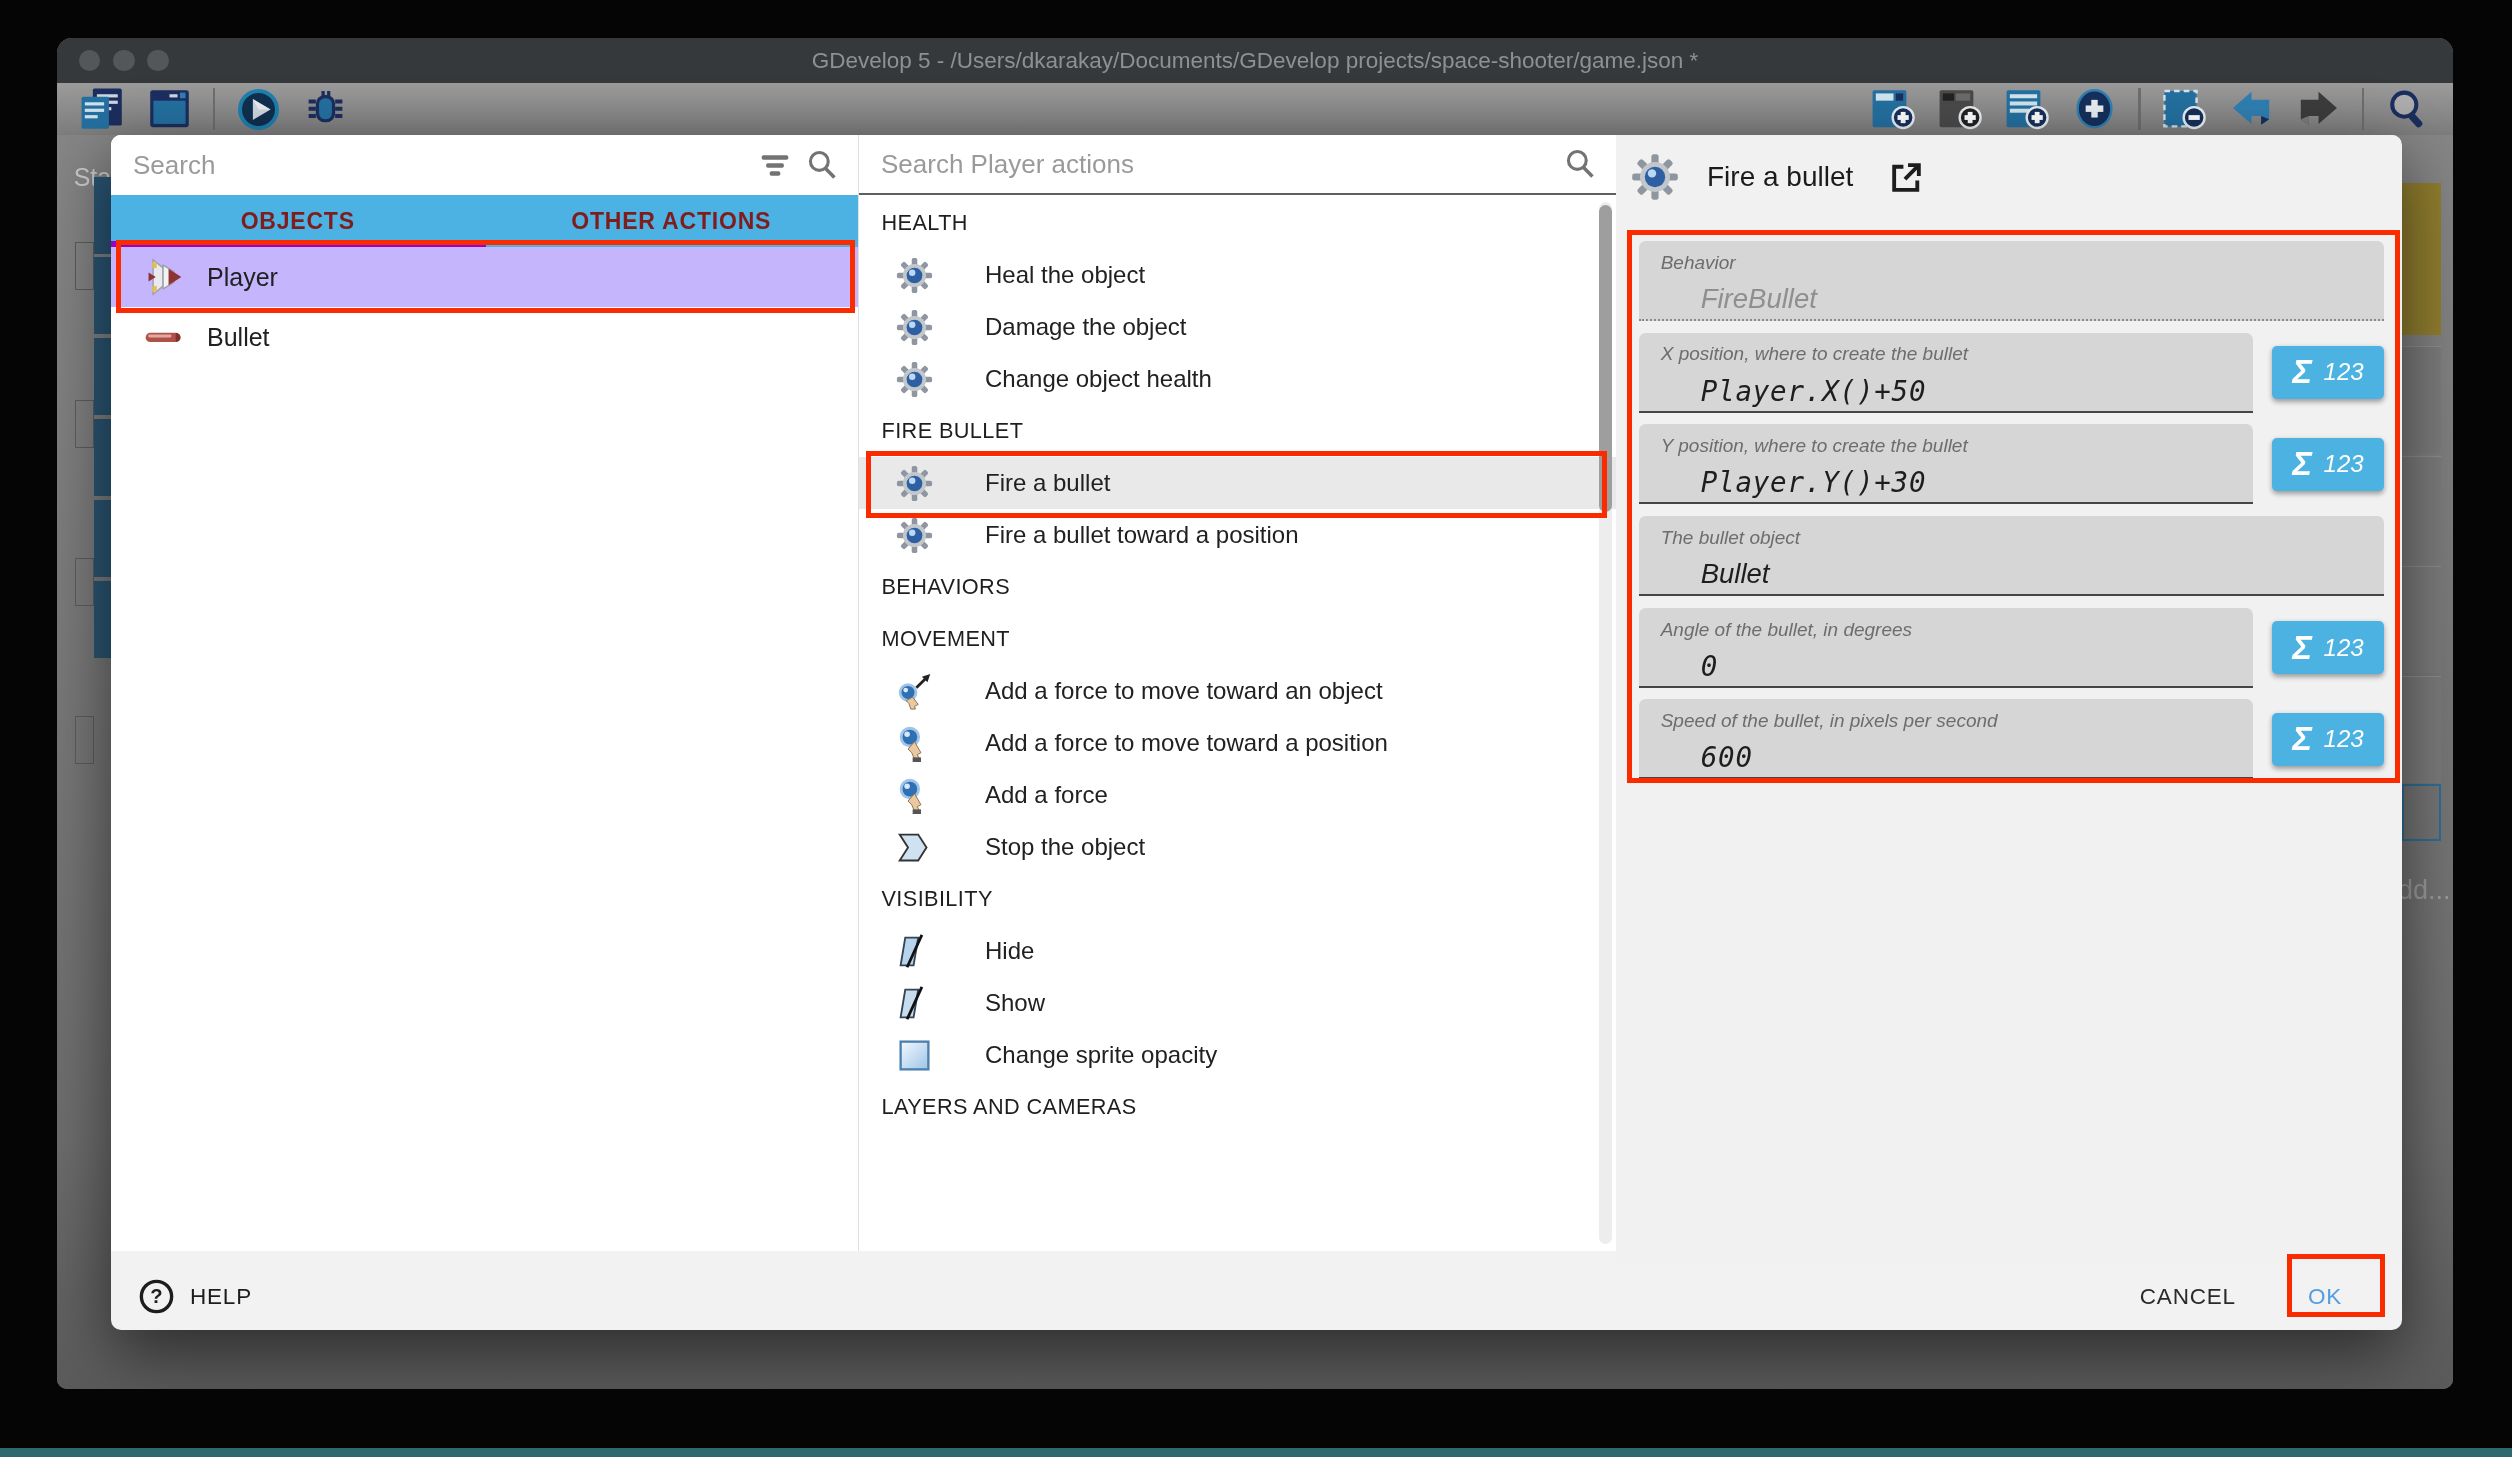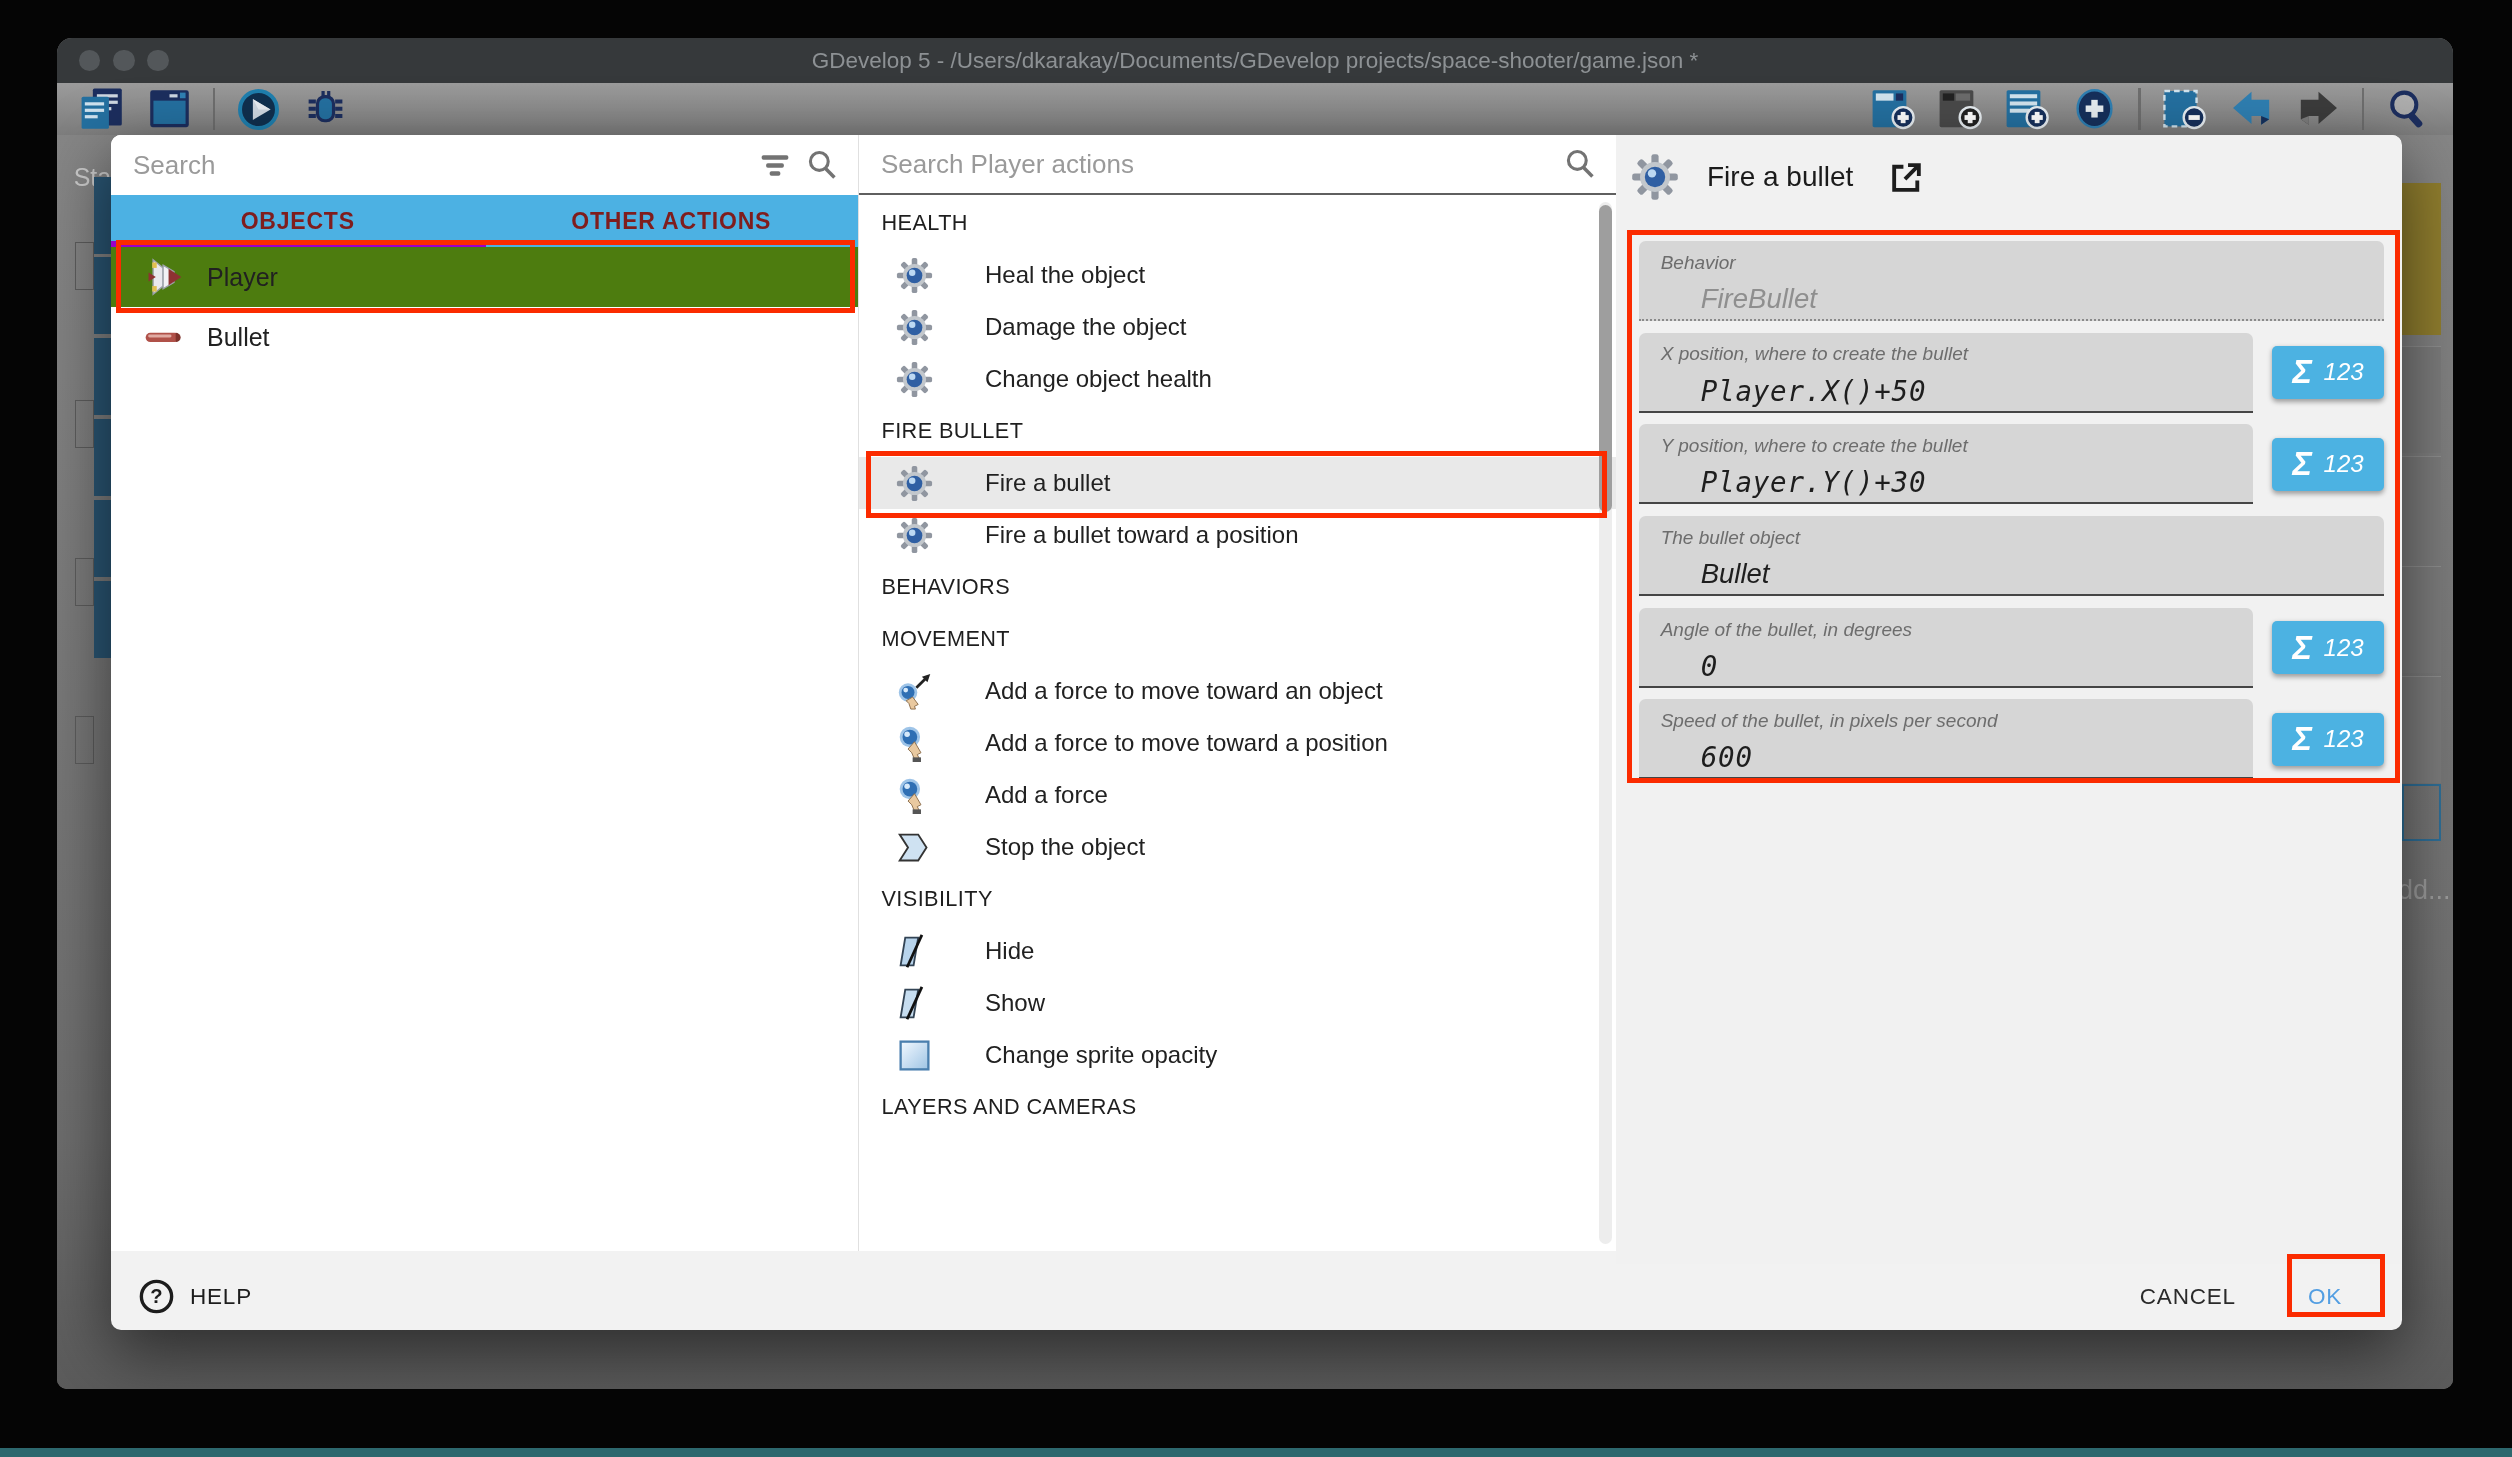--- a/index.html
+++ b/index.html
@@ -29,21 +29,21 @@
   .searchbar{position:relative;height:60px;background:#fff;display:flex;align-items:center;padding:0 20px;}
   .searchbar input{flex:1;border:none;outline:none;background:transparent;font-size:26px;color:#444;}
   .searchbar input::placeholder{color:#9a9a9a;}
   .s-icon{width:32px;height:32px;display:inline-flex;margin-left:15px;flex:none;}
   .s-icon svg{width:100%;height:100%;}
   .tabbar{position:relative;height:52px;background:var(--accent,#4cb1e3);display:flex;}
   .tab{flex:1;display:flex;align-items:center;justify-content:center;color:#7f1d1d;font-size:23px;font-weight:bold;letter-spacing:0.8px;}
   .tab-underline{position:absolute;left:0;bottom:0;width:375px;height:5.8px;background:var(--purple,#9a00c9);}
   .objects{position:absolute;left:0;top:112px;width:100%;}
   .obj-row{display:flex;align-items:center;height:60px;padding-left:33px;}
-  .obj-row.selected{background:#4d7c0f;}
+  .obj-row.selected{background:#c4b5fd;}
   .obj-row .icon{width:40px;height:40px;margin-right:23px;flex:none;display:inline-flex;}
   .obj-row .icon svg{width:100%;height:100%;}
   .obj-label{font-size:25px;color:#212121;}
 
   .panel-mid{position:absolute;left:747px;top:0;width:758px;height:1116px;background:#fff;border-left:1.7px solid #e0e0e0;}
   .searchbar.mid{border-bottom:2.5px solid #5f5f5f;}
   .actions{position:absolute;left:0;top:62px;width:100%;height:1054px;overflow:hidden;}
   .sec-header{height:52px;display:flex;align-items:center;padding-left:22.5px;font-size:21.7px;font-weight:500;letter-spacing:0.4px;color:#1e1e1e;}
   .action-item{height:52px;display:flex;align-items:center;padding-left:37px;}
   .action-item.selected{background:#e9e9e9;}

